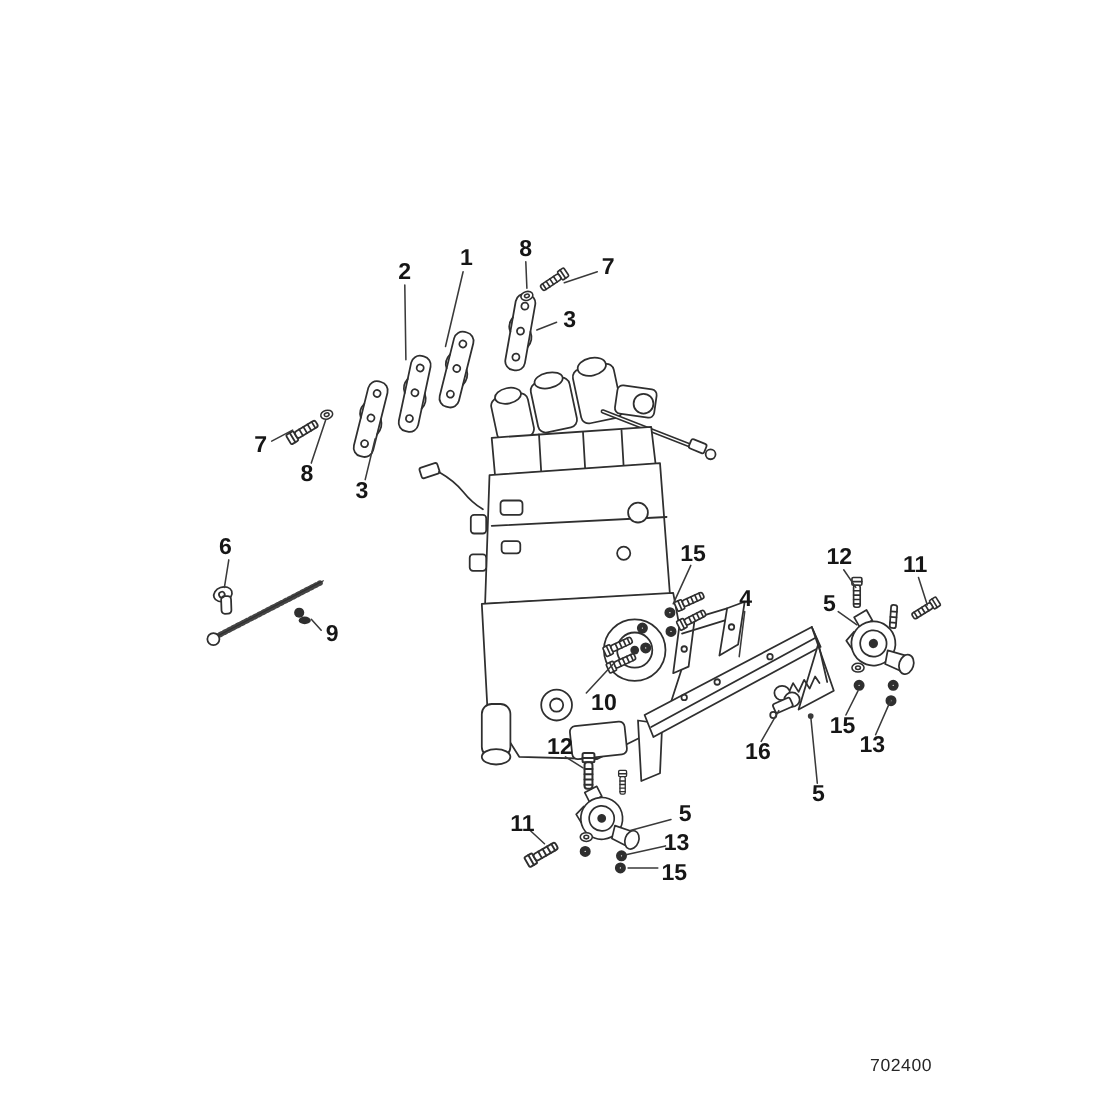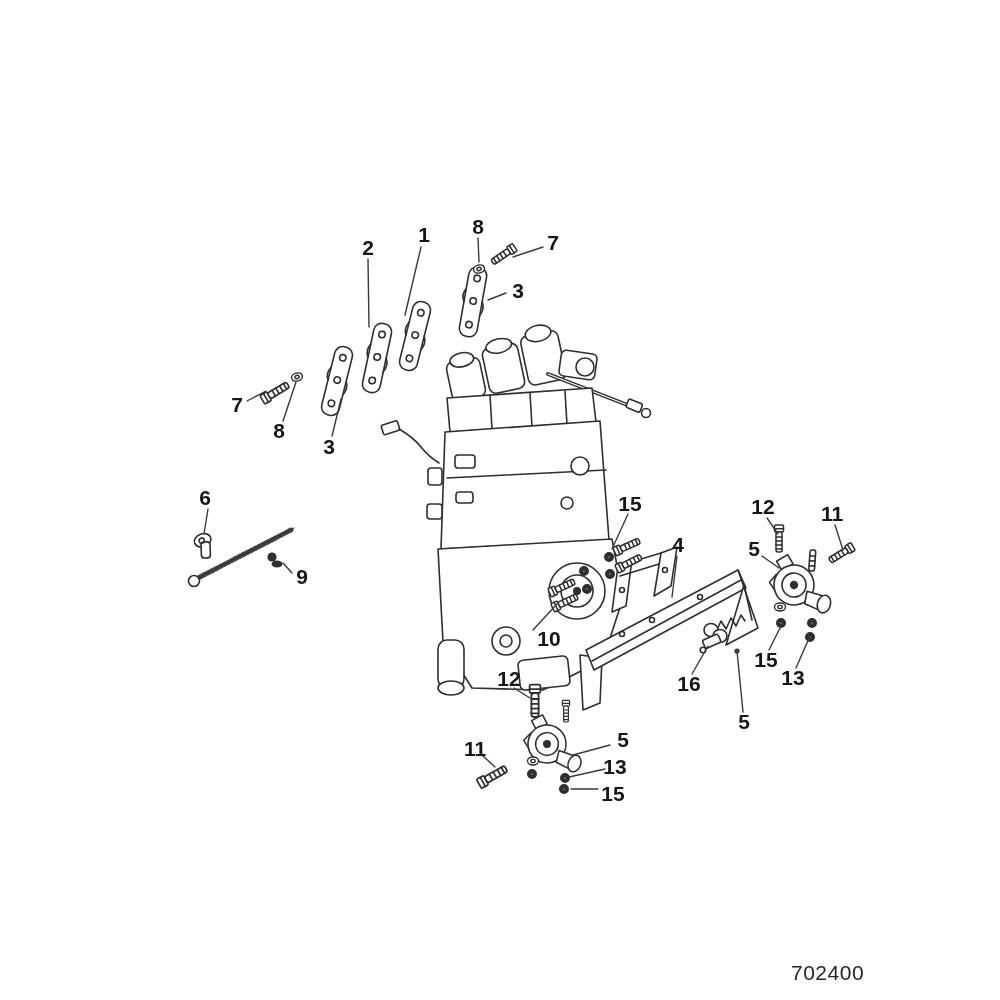--- a/index.html
+++ b/index.html
@@ -12,21 +12,21 @@
   .callout{
     position:absolute;transform:translate(-50%,-50%);
     font:700 21px "Liberation Sans",sans-serif;color:#161616;
     white-space:nowrap;user-select:none;
   }
   .footer-text{
     position:absolute;font-family:"Liberation Sans",sans-serif;color:#262626;
     white-space:nowrap;
   }
   #copyright{left:181px;top:709px;font-size:20px;letter-spacing:-0.2px;}
-  #part-number{left:791px;top:961px;font-size:21px;letter-spacing:0.5px;}
+  #part-number{left:791px;top:961px;font-size:16px;letter-spacing:0.5px;}
   .leader{stroke:#3a3a3a;stroke-width:1.4;}
 </style>
 </head>
 <body>
 
 <div class="canvas">
 
   <svg width="1000" height="1000" viewBox="0 0 1000 1000">
     <defs>
       <g id="bolt" stroke="#2f2f2f" stroke-width="1.5" fill="none">

